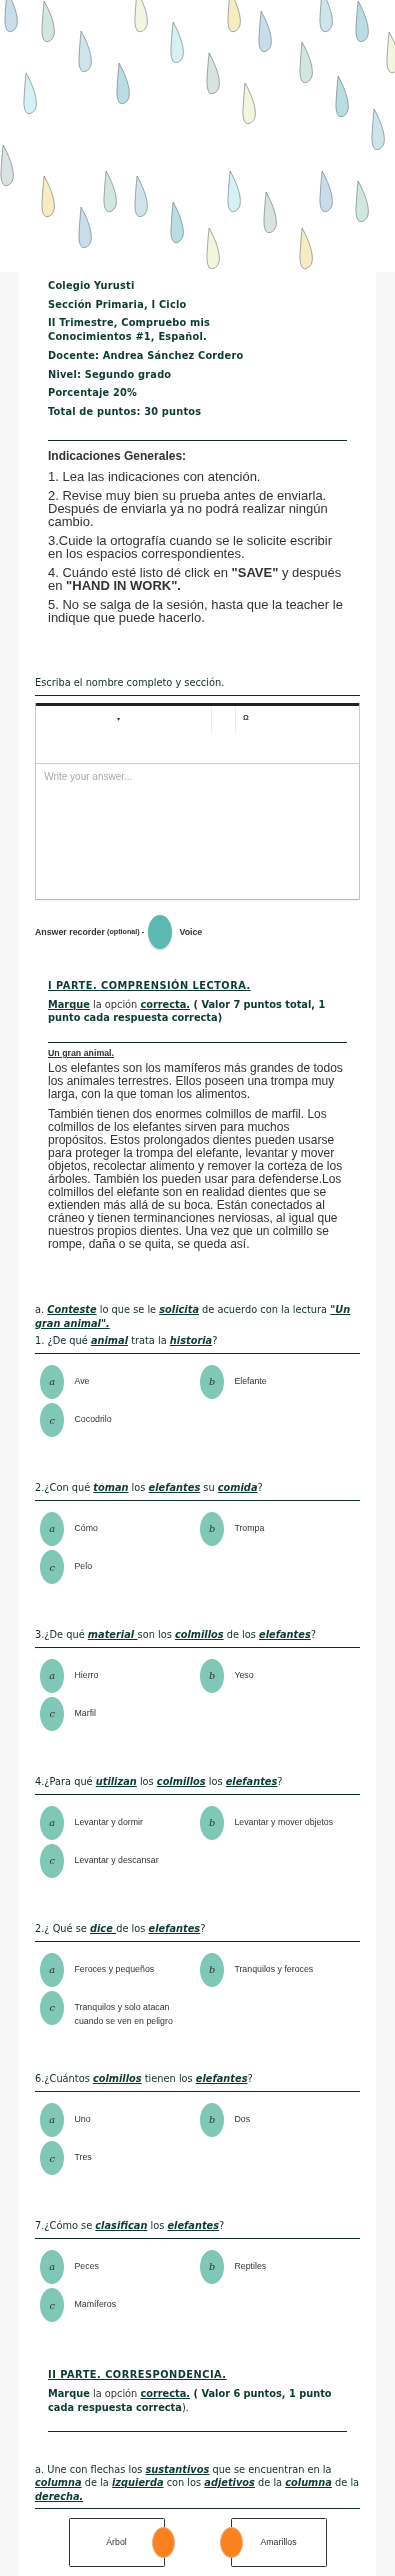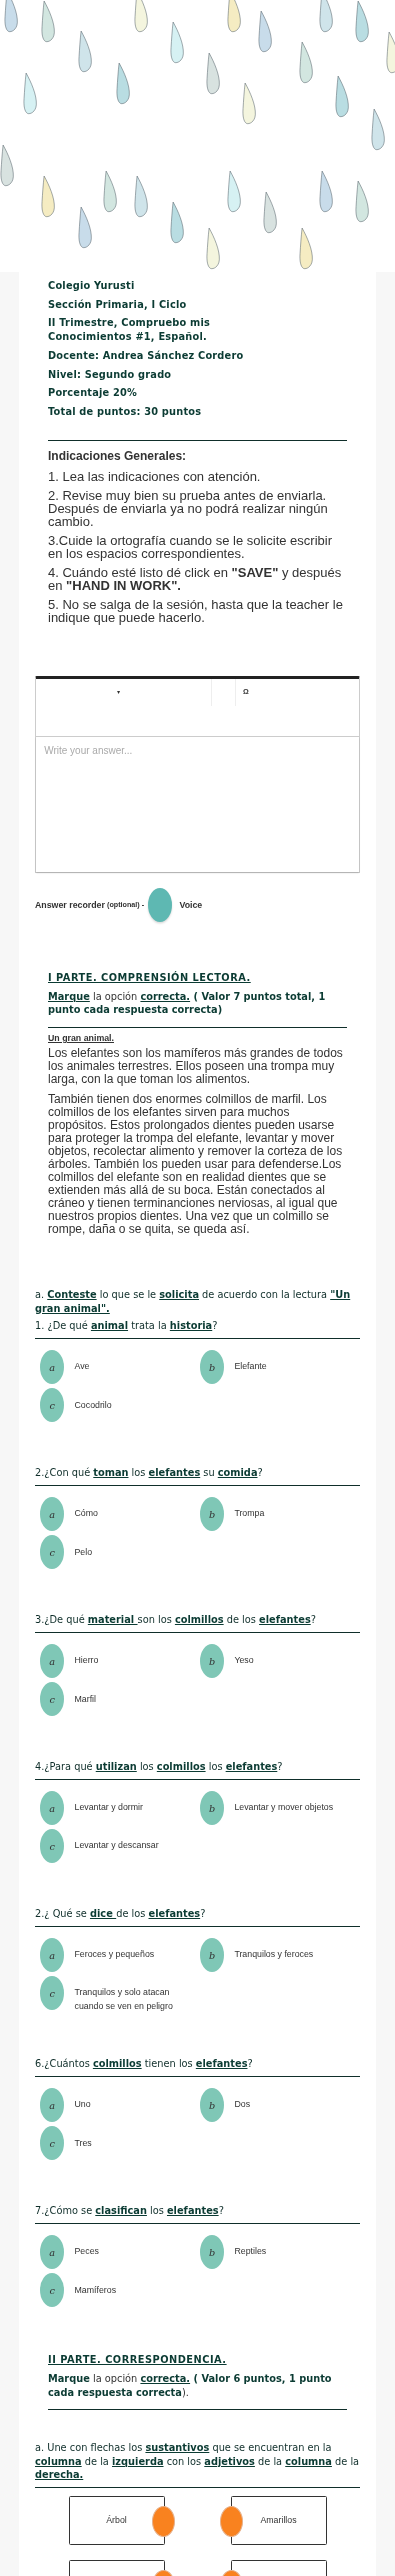--- a/index.html
+++ b/index.html
@@ -14,37 +14,37 @@
     .header-block { padding: 9.3px 29px 0 29px; }
     .header-block .line { font-size: 9.8px; line-height: 14px; margin: 0 0 4.6px 0; }
 
     .rule { height: 1px; background: #0f2e2a; margin: 0; }
     .indications { padding: 0 29px; }
     .indications .title { font-weight: bold; font-size: 12px; color: #333; margin: 7.2px 0 7.2px; }
     .indications p { font-size: 13px; line-height: 13px; color: #333; margin-bottom: 6.2px; }
 
     .qsection { padding: 0 16px; }
     .qtitle { font-family: "DejaVu Sans", sans-serif; font-size: 9.8px; color: #0f2e2a; line-height: 13.4px; padding-bottom: 5.2px; border-bottom: 0.8px solid #0f2e2a; }
-    .qtitle b, .qtitle .hl { font-weight: 900; text-decoration: underline; color: #0b3b33; }
+    .qtitle b, .qtitle .hl { font-weight: 900; text-decoration: underline; color: #0b3b33; font-style: italic; }
 
     .editor { border: 0.5px solid #ccc; margin-top: 7.2px; border-top: 3.6px solid #222; border-radius: 1.5px 1.5px 0 0; }
     .toolbar { height: 58px; border-bottom: 1px solid #ccc; position: relative; }
     .toolbar .sep1 { position:absolute; left:175px; top:0; height:27px; width:0.5px; background:#eee; }
     .toolbar .sep2 { position:absolute; left:199px; top:0; height:27px; width:0.5px; background:#eee; }
     .toolbar .caret { position:absolute; left:80px; top:9.3px; font-size:5.2px; color:#333; }
     .toolbar .omega { position:absolute; left:207px; top:7.2px; font-weight:bold; font-size:7.2px; color:#333; }
     .answer-area { height: 135px; padding: 7.2px 8.2px; font-size: 10px; color: #aaa; box-shadow: 0 1px 1.5px rgba(0,0,0,0.15); }
 
     .recorder { display: flex; align-items: center; margin-top: 14.4px; font-size: 8.8px; font-weight: bold; color: #333; }
     .recorder .opt { font-size: 7.2px; font-weight: bold; margin-left: 2.1px; }
     .recorder .dot { width: 24px; height: 34px; border-radius: 50%; background: #5eb8b2; margin: 0 7.2px 0 4.1px; box-shadow: 0 1.5px 2.1px rgba(0,0,0,0.15); }
 
     .part-head { padding: 0 29px; }
     .part-title { font-family: "DejaVu Sans", sans-serif; font-weight: 900; font-size: 9.8px; text-decoration: underline; color: #0b3b33; letter-spacing: 0.5px; }
-    .part-sub { font-family: "DejaVu Sans", sans-serif; font-size: 9.8px; color: #0b3b33; line-height: 13.4px; margin-top: 7.2px; padding-bottom: 10px; border-bottom: 0.8px solid #0f2e2a; }
+    .part-sub { font-family: "DejaVu Sans", sans-serif; font-size: 9.8px; color: #0b3b33; line-height: 13.4px; margin-top: 7.2px; padding-bottom: 17px; border-bottom: 0.8px solid #0f2e2a; }
     .part-sub .hl { font-weight: 900; text-decoration: underline; }
     .part-sub .strong { font-weight: 900; }
     .part-sub .light { font-weight: normal; color: #333; }
 
     .reading { padding: 0 29px; margin-top: 5.2px; }
     .reading .rtitle { font-weight: bold; font-size: 8.8px; text-decoration: underline; color: #333; margin-bottom: 4.1px; }
     .reading p { font-size: 12px; line-height: 13px; color: #333; margin-bottom: 7.2px; }
 
     .options { display: grid; grid-template-columns: 1fr 1fr; column-gap: 5.2px; row-gap: 4.1px; padding: 11.3px 5.2px 0 5.2px; }
     .opt-item { display: flex; align-items: flex-start; min-height: 34px; }
@@ -169,38 +169,39 @@
     <div class="rule"></div>
     <div class="title">Indicaciones Generales:</div>
     <p>1. Lea las indicaciones con atención.</p>
     <p>2. Revise muy bien su prueba antes de enviarla. Después de enviarla ya no podrá realizar ningún cambio.</p>
     <p>3.Cuide la ortografía cuando se le solicite escribir en los espacios correspondientes.</p>
     <p id="ind4">4. Cuándo esté listo dé click en <b>"SAVE"</b> y después en <b>"HAND IN WORK".</b></p>
     <p>5. No se salga de la sesión, hasta que la teacher le indique que puede hacerlo.</p>
   </div>
 
   <div class="qsection" style="margin-top:52px">
+    <div class="qtitle">Escriba el nombre completo y sección.</div>
     <div class="editor">
       <div class="toolbar">
         <span class="caret">▼</span>
         <span class="sep1"></span>
         <span class="sep2"></span>
         <span class="omega">Ω</span>
       </div>
       <div class="answer-area">Write your answer...</div>
     </div>
     <div class="recorder">
       <span>Answer recorder</span>
       <span class="opt">(optional) -</span>
       <span class="dot"></span>
       <span>Voice</span>
     </div>
   </div>
 
-  <div class="part-head" style="margin-top:50px">
+  <div class="part-head" style="margin-top:31px">
     <div class="part-title">I PARTE. COMPRENSIÓN LECTORA.</div>
     <div class="part-sub">
       <span class="hl">Marque</span><span class="light"> la opción </span><span class="hl">correcta.</span><span class="strong"> ( Valor 7 puntos total, 1 punto cada respuesta correcta)</span>
     </div>
   </div>
   <div class="reading">
     <div class="rtitle">Un gran animal.</div>
     <p>Los elefantes son los mamíferos más grandes de todos los animales terrestres. Ellos poseen una trompa muy larga, con la que toman los alimentos.</p>
     <p>También tienen dos enormes colmillos de marfil. Los colmillos de los elefantes sirven para muchos propósitos. Estos prolongados dientes pueden usarse para proteger la trompa del elefante, levantar y mover objetos, recolectar alimento y remover la corteza de los árboles. También los pueden usar para defenderse.Los colmillos del elefante son en realidad dientes que se extienden más allá de su boca. Están conectados al cráneo y tienen terminanciones nerviosas, al igual  que nuestros propios dientes. Una vez que un colmillo se rompe, daña o se quita, se queda así.</p>
   </div>

